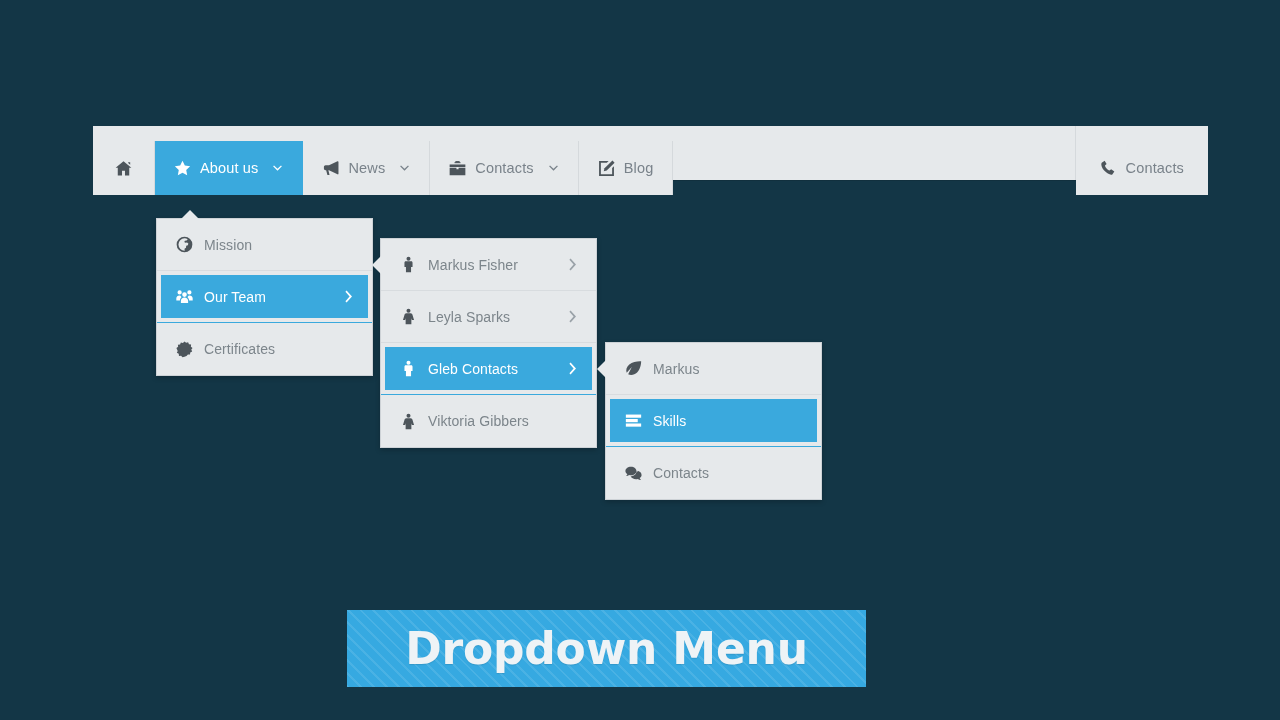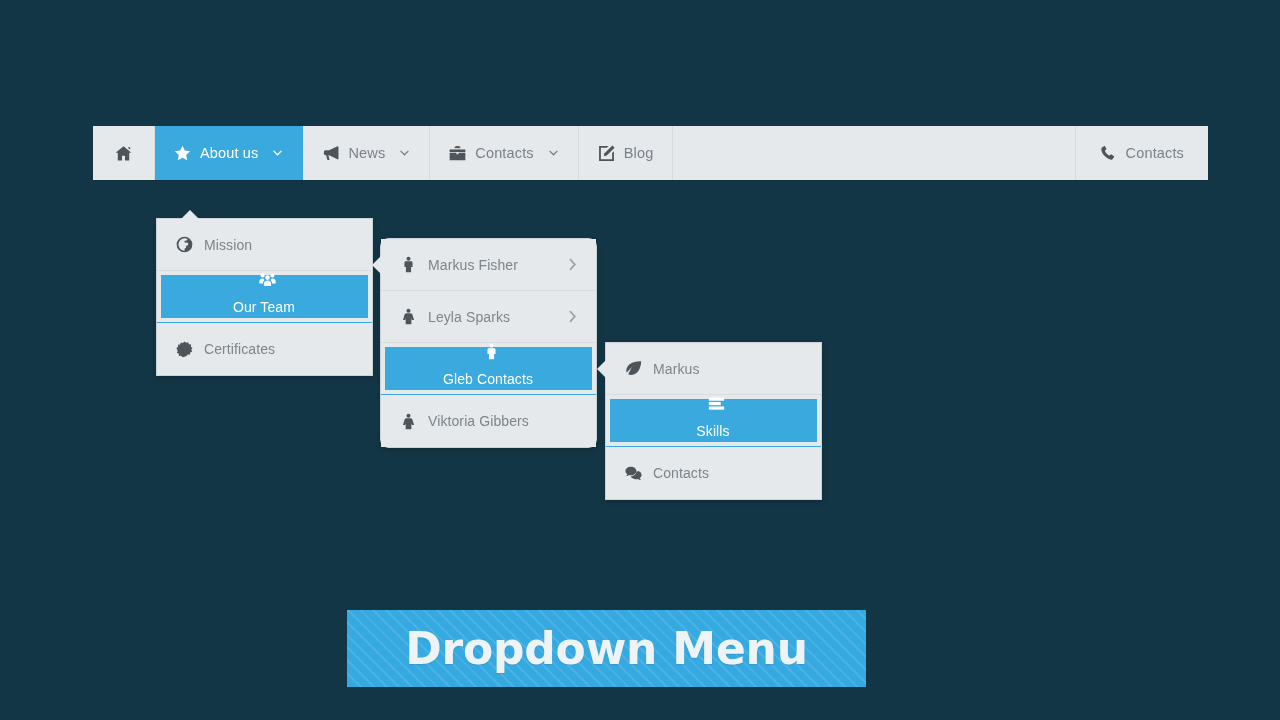--- a/index.html
+++ b/index.html
@@ -35,20 +35,21 @@
     gap: 9px;
     padding: 0 19px;
     height: 100%;
     color: #79828a;
     font-size: 14.5px;
     letter-spacing: 0.15px;
     border-right: 1px solid #d5d9dc;
     position: relative;
     background: #e6e9eb;
     white-space: nowrap;
+    margin-top: 15px;
   }
 
   .nav-item.home { padding: 0 22px; }
 
   .nav-item.active {
     background: #3aa9dd;
     color: #ffffff;
     border-right: 1px solid #3aa9dd;
   }
 
@@ -89,21 +90,21 @@
   
   .panel {
     position: absolute;
     background: #e6e9eb;
     border: 1px solid #cdd2d6;
     box-shadow: 0 2px 5px rgba(0,0,0,0.22);
     padding: 0;
   }
 
   #panel-level1 { left: 156px; top: 186px; width: 217px; margin-top: 32px; }
-  #panel-level2 { left: 380px; top: 238px; width: 217px; border-radius: 9px; }
+  #panel-level2 { left: 380px; top: 238px; width: 217px; }
   #panel-level3 { left: 605px; top: 342px; width: 217px; }
 
   .panel-item {
     position: relative;
     display: flex;
     align-items: center;
     gap: 11px;
     height: 52px;
     padding: 0 14px 0 13px;
     color: #7c858b;
@@ -112,21 +113,20 @@
     border-bottom: 1px solid #d8dcdf;
     background: #e6e9eb;
   }
   .panel-item:last-child { border-bottom: none; }
 
   .panel-item.selected {
     background: #3aa9dd;
     color: #ffffff;
     border-bottom: 1px solid #3aa9dd;
     box-shadow: inset 0 0 0 4px #e6e9eb, inset 0 0 0 5px #3aa9dd;
-    flex-direction: column;
   }
 
   .panel-icon {
     width: 17px;
     height: 17px;
     display: inline-flex;
     align-items: center;
     justify-content: center;
     color: #4d555b;
     flex: 0 0 auto;

